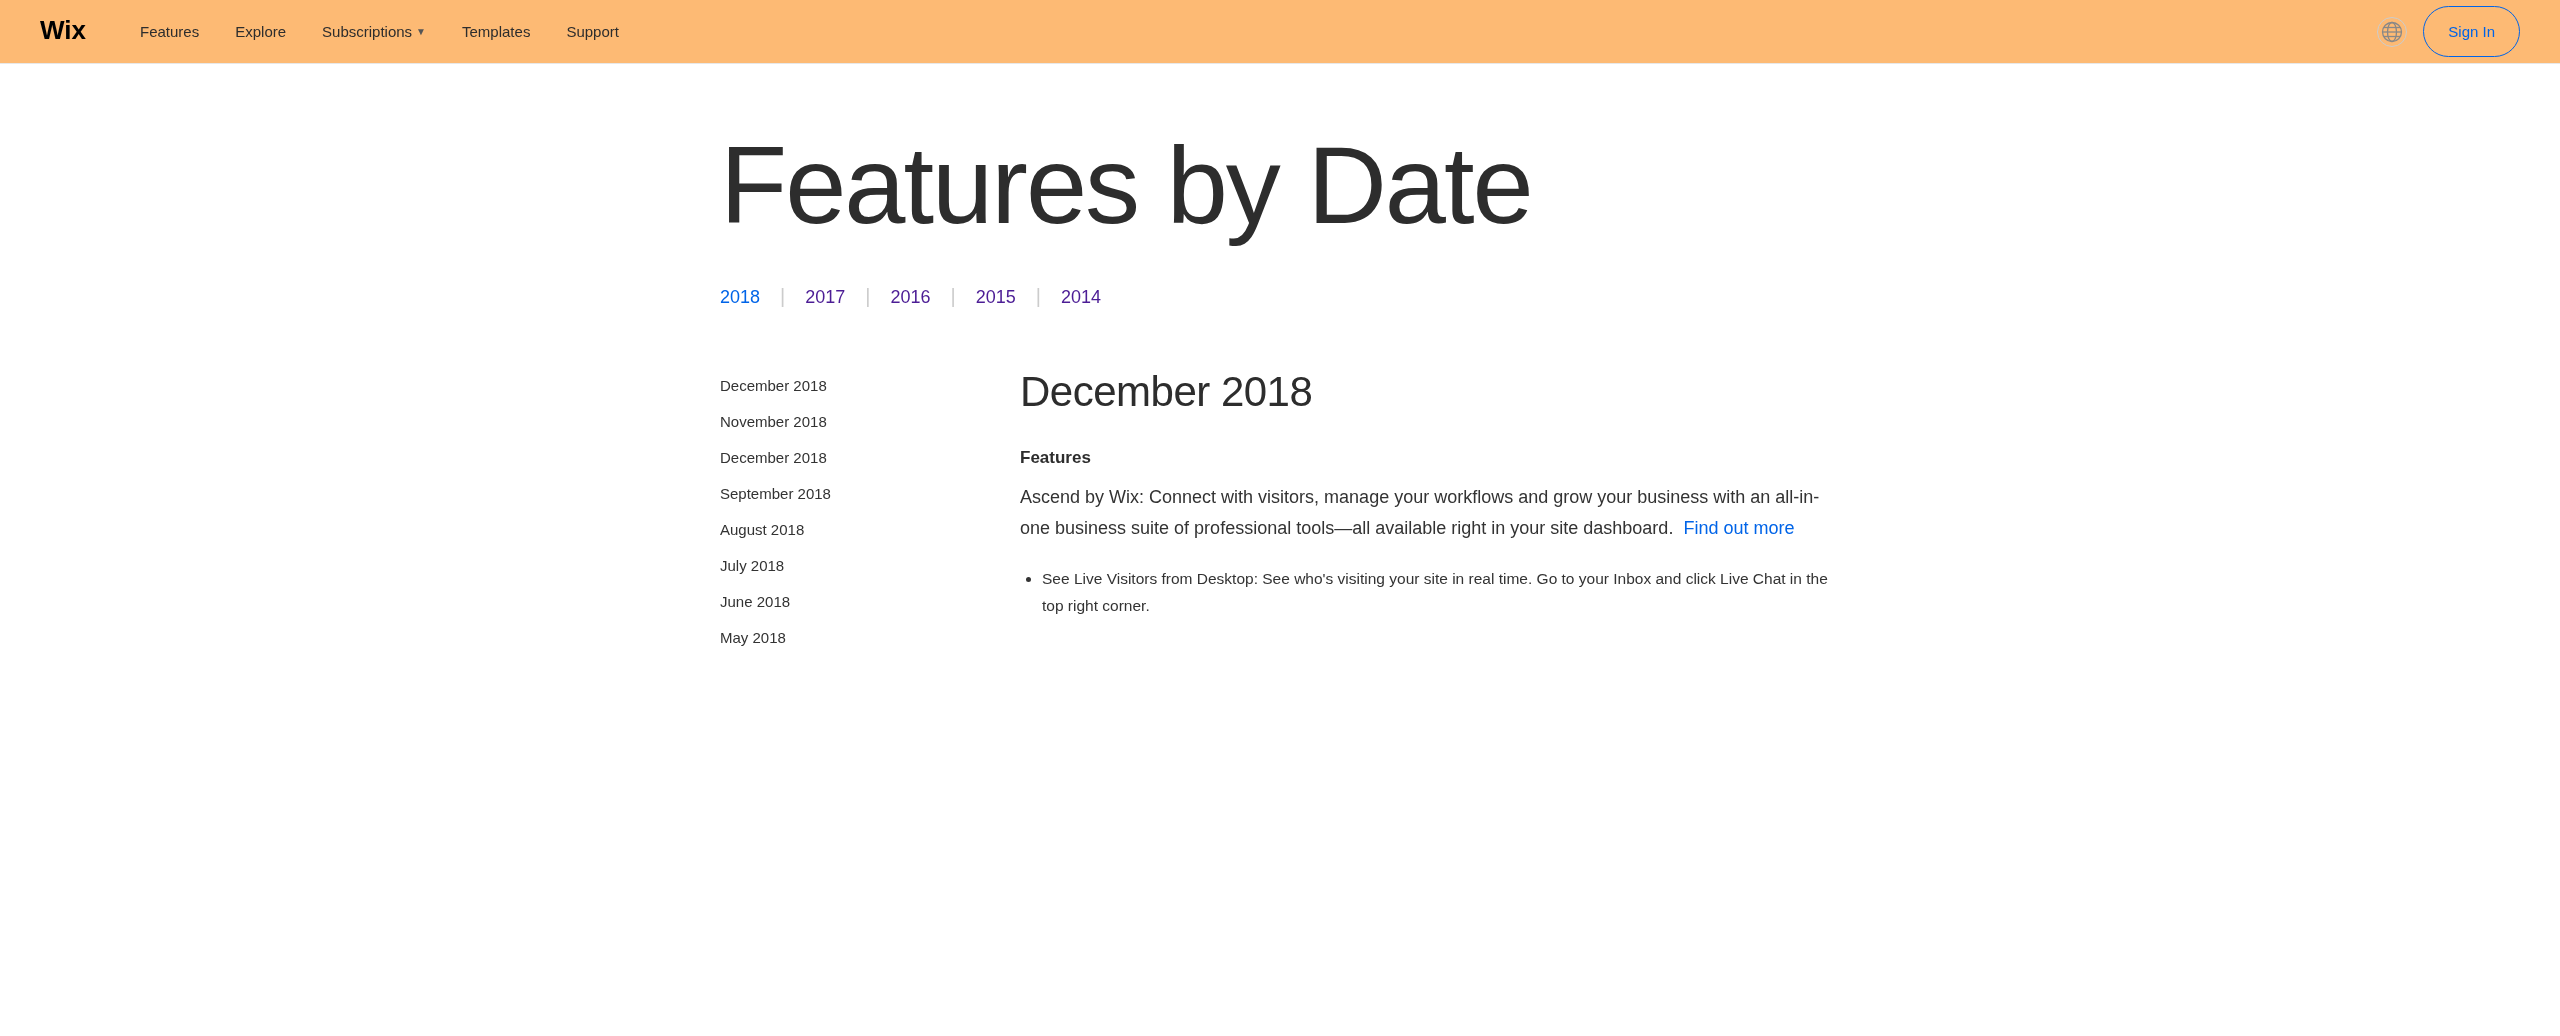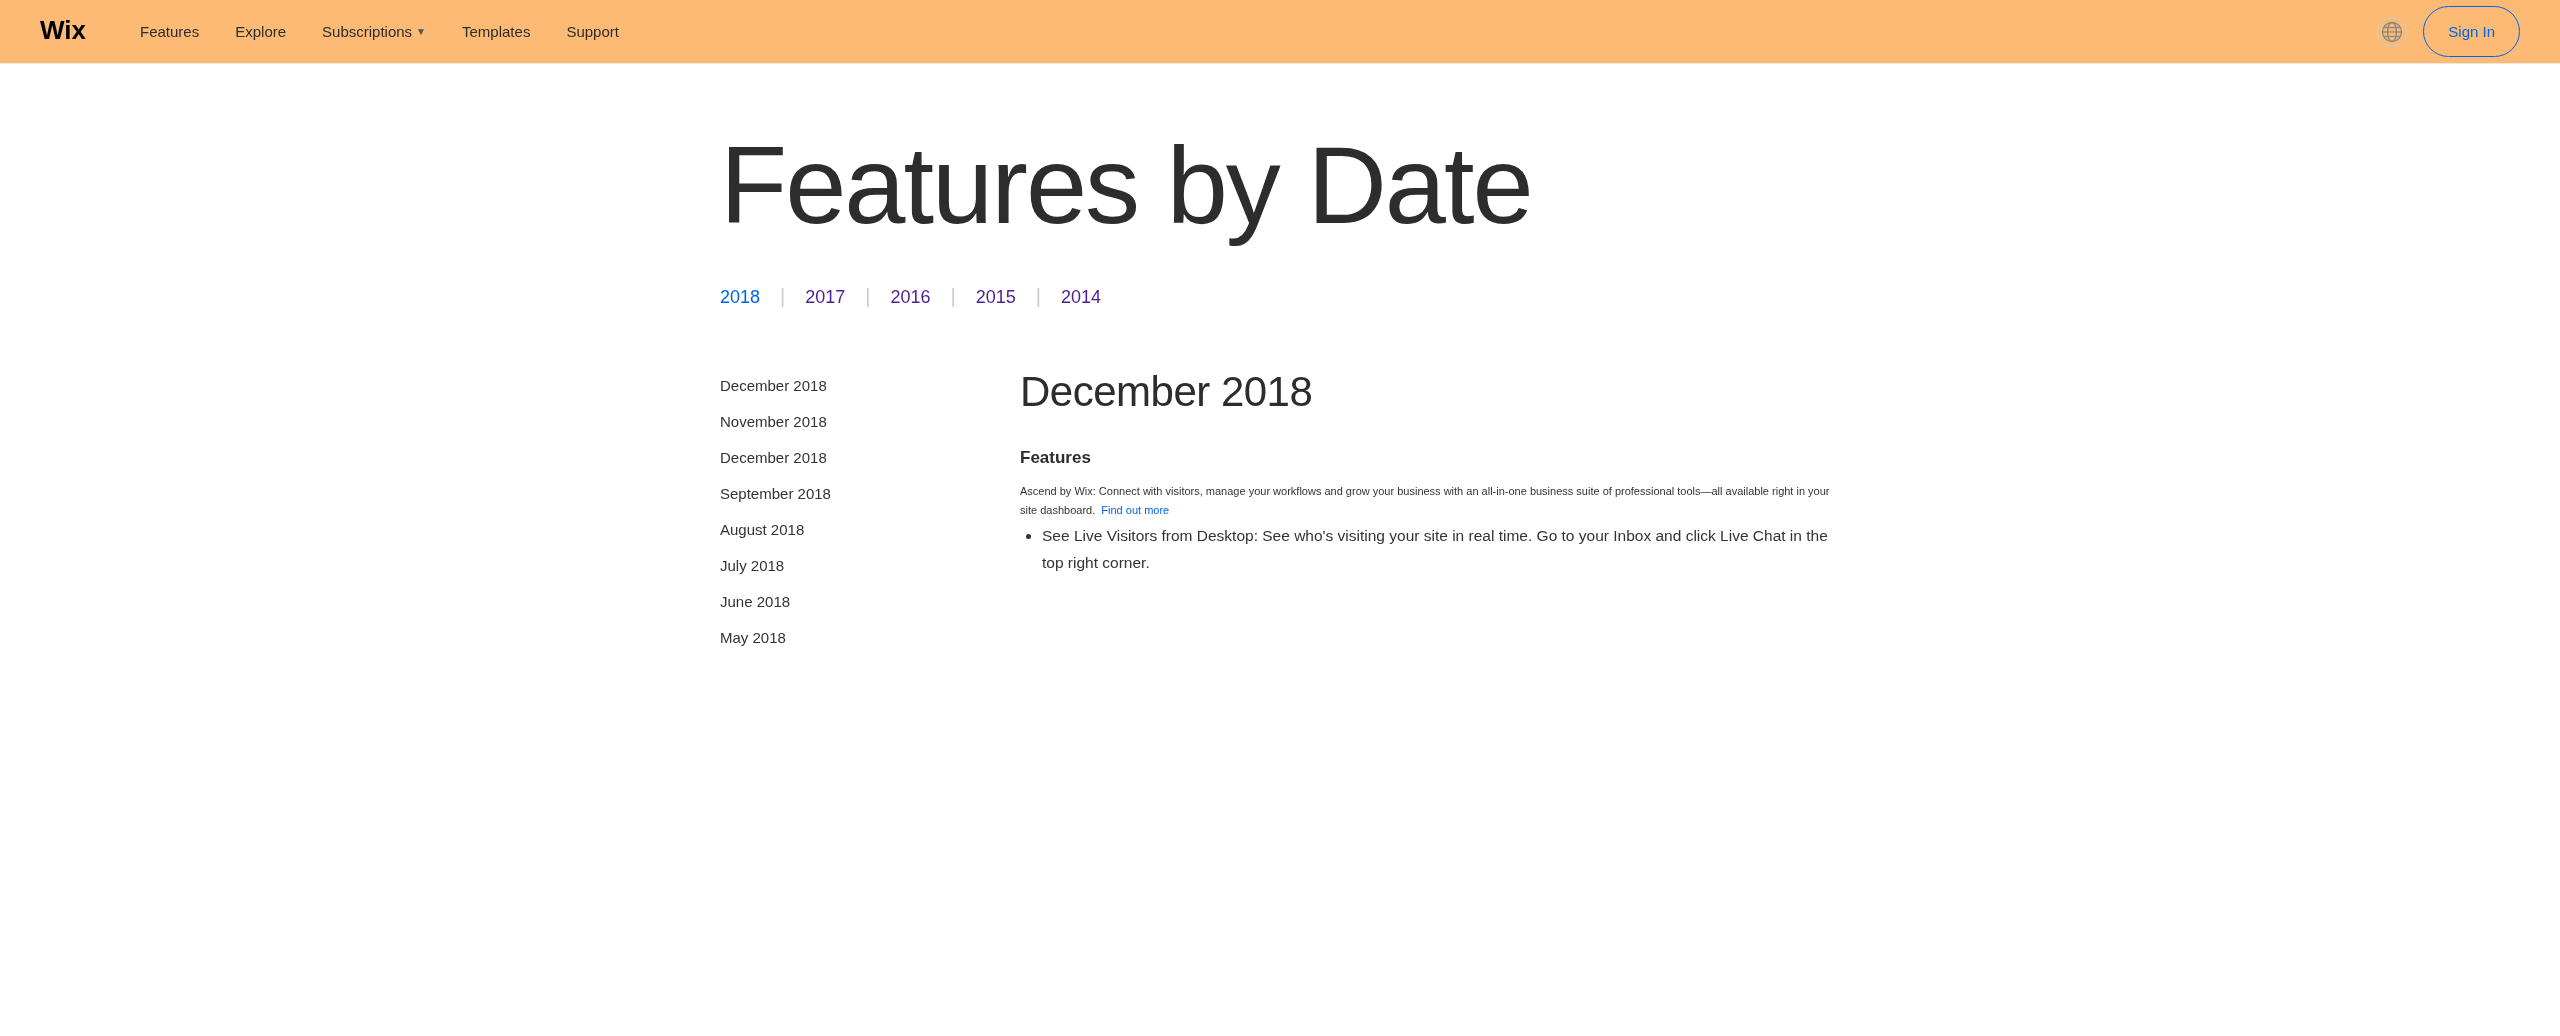--- a/index.html
+++ b/index.html
@@ -169,24 +169,24 @@
     }
 
     .features-heading {
       font-size: 17px;
       font-weight: 700;
       color: #2d2d2d;
       margin-bottom: 14px;
     }
 
     .features-description {
-      font-size: 11px;
+      font-size: 18px;
       color: #333;
       line-height: 1.7;
-      margin-bottom: 4px;
+      margin-bottom: 23px;
     }
 
     .features-link {
       color: #0064e8;
       text-decoration: none;
       cursor: pointer;
     }
 
     .features-list {
       list-style: disc;

